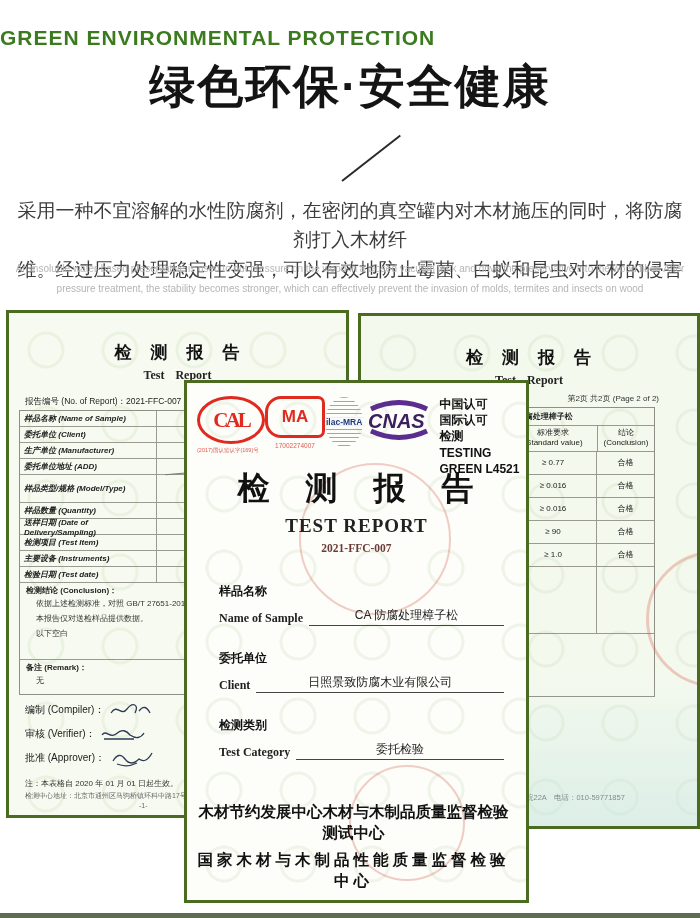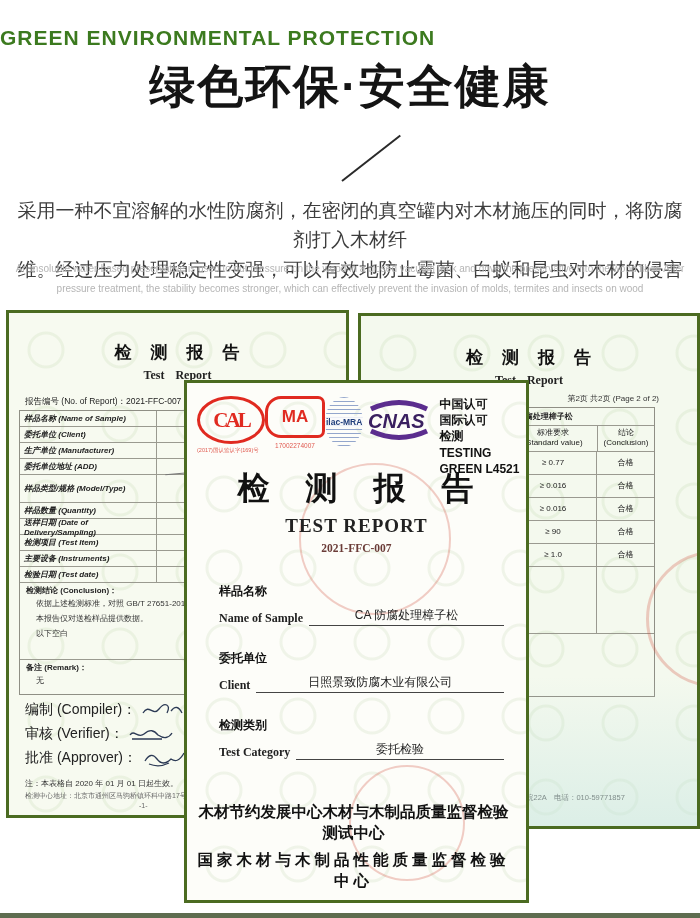--- a/index.html
+++ b/index.html
@@ -40,21 +40,21 @@
   .lrow{display:flex;align-items:center;font-style:italic;}
   .lrow + .lrow, .lblock + .lblock, .lrow + .lblock{border-top:1px solid #9a9a90;}
   .ll{width:128px;padding:1px 4px;font-weight:bold;border-right:1px solid #9a9a90;align-self:stretch;display:flex;align-items:center;}
   .lv{flex:1;text-align:center;white-space:pre-line;line-height:1.3;color:#333;}
   .lblock{padding:2px 6px;}
   .lblock .bl{font-weight:bold;}
   .lblock .bt{padding-left:10px;line-height:1.9;color:#333;}
   .slashcell{position:relative;}
   .slashcell::after{content:"";position:absolute;left:8px;right:8px;top:50%;
       border-top:1px solid #777;transform:rotate(-5deg);}
-  .signoff{position:absolute;top:385px;left:16px;font-size:14px;}
+  .signoff{position:absolute;top:385px;left:16px;font-size:10px;}
   .signoff .srow{height:24px;display:flex;align-items:center;gap:4px;}
   .l-note{position:absolute;top:465px;left:16px;font-size:8px;color:#333;}
   .l-addr{position:absolute;top:478px;left:16px;font-size:7px;color:#666;}
   .l-page{position:absolute;top:489px;left:130px;font-size:7px;color:#666;}
   
   .r-title{position:absolute;top:30px;left:0;width:100%;text-align:center;
            font-size:17px;font-weight:bold;letter-spacing:1px;color:#111;}
   .r-sub{position:absolute;top:57px;left:0;width:100%;text-align:center;
          font-family:"Liberation Serif", serif;font-weight:bold;font-size:12px;word-spacing:8px;}
   .r-pageline{position:absolute;top:77px;right:38px;font-size:8px;color:#333;}

